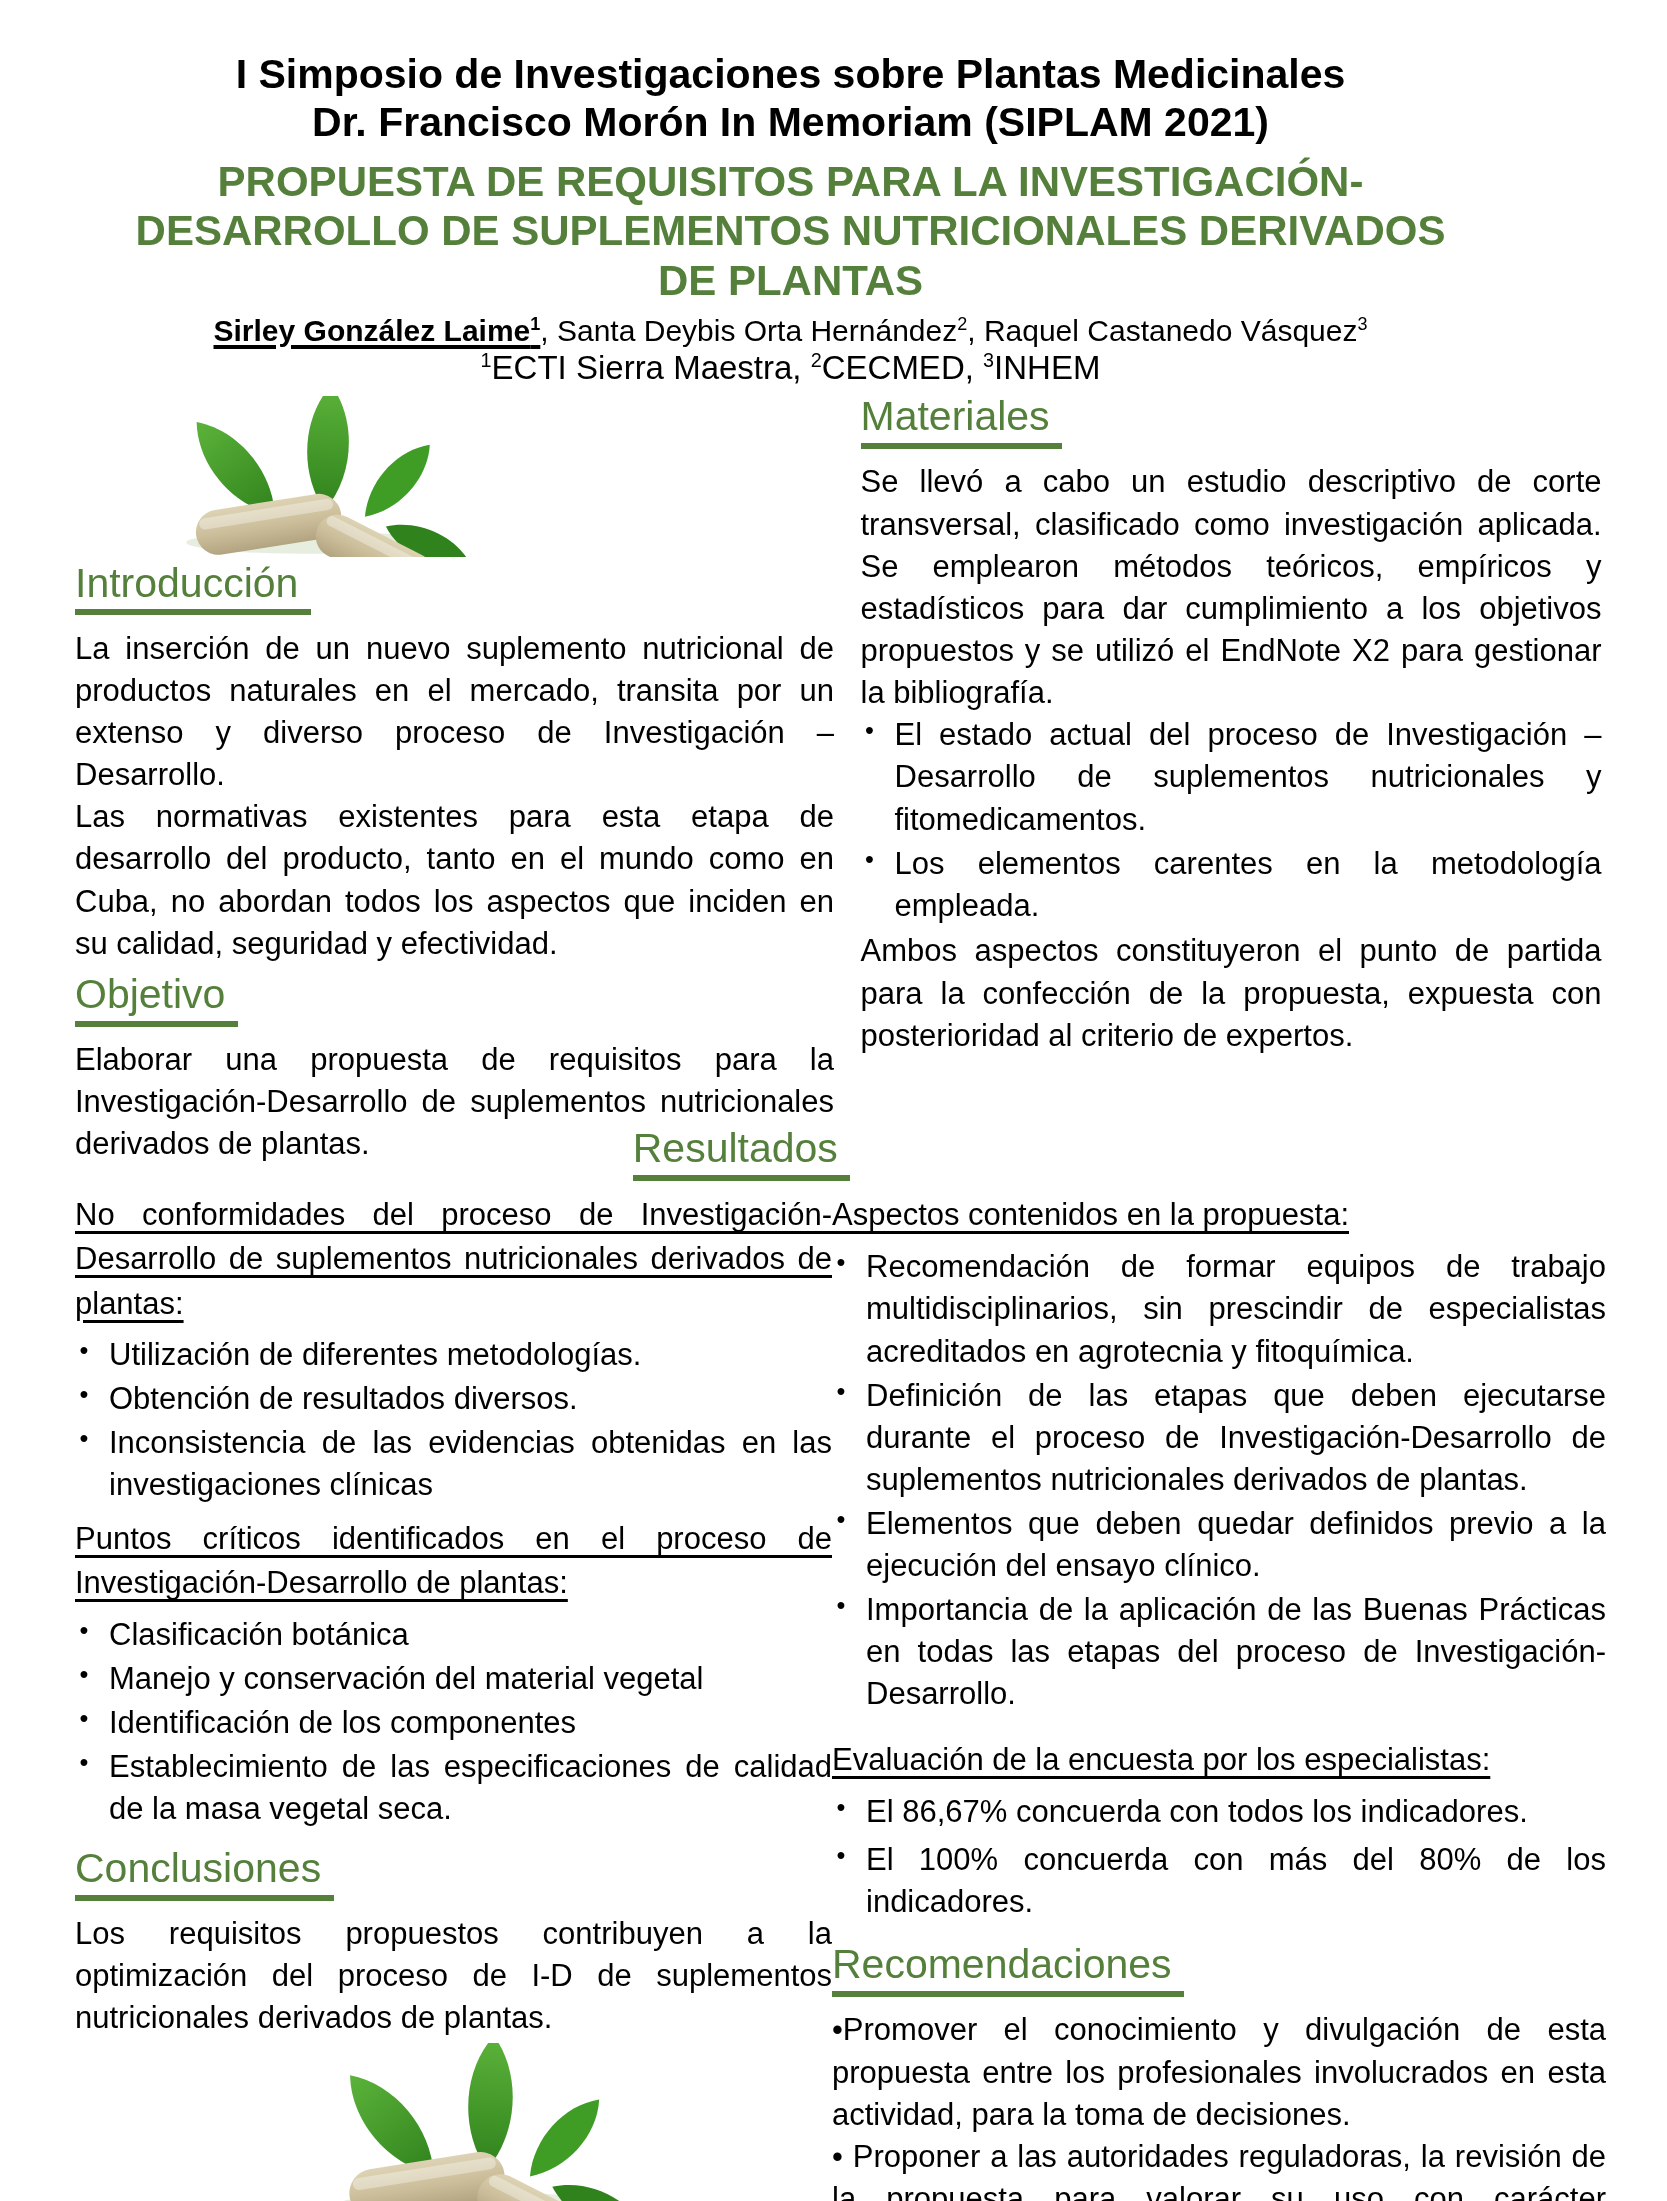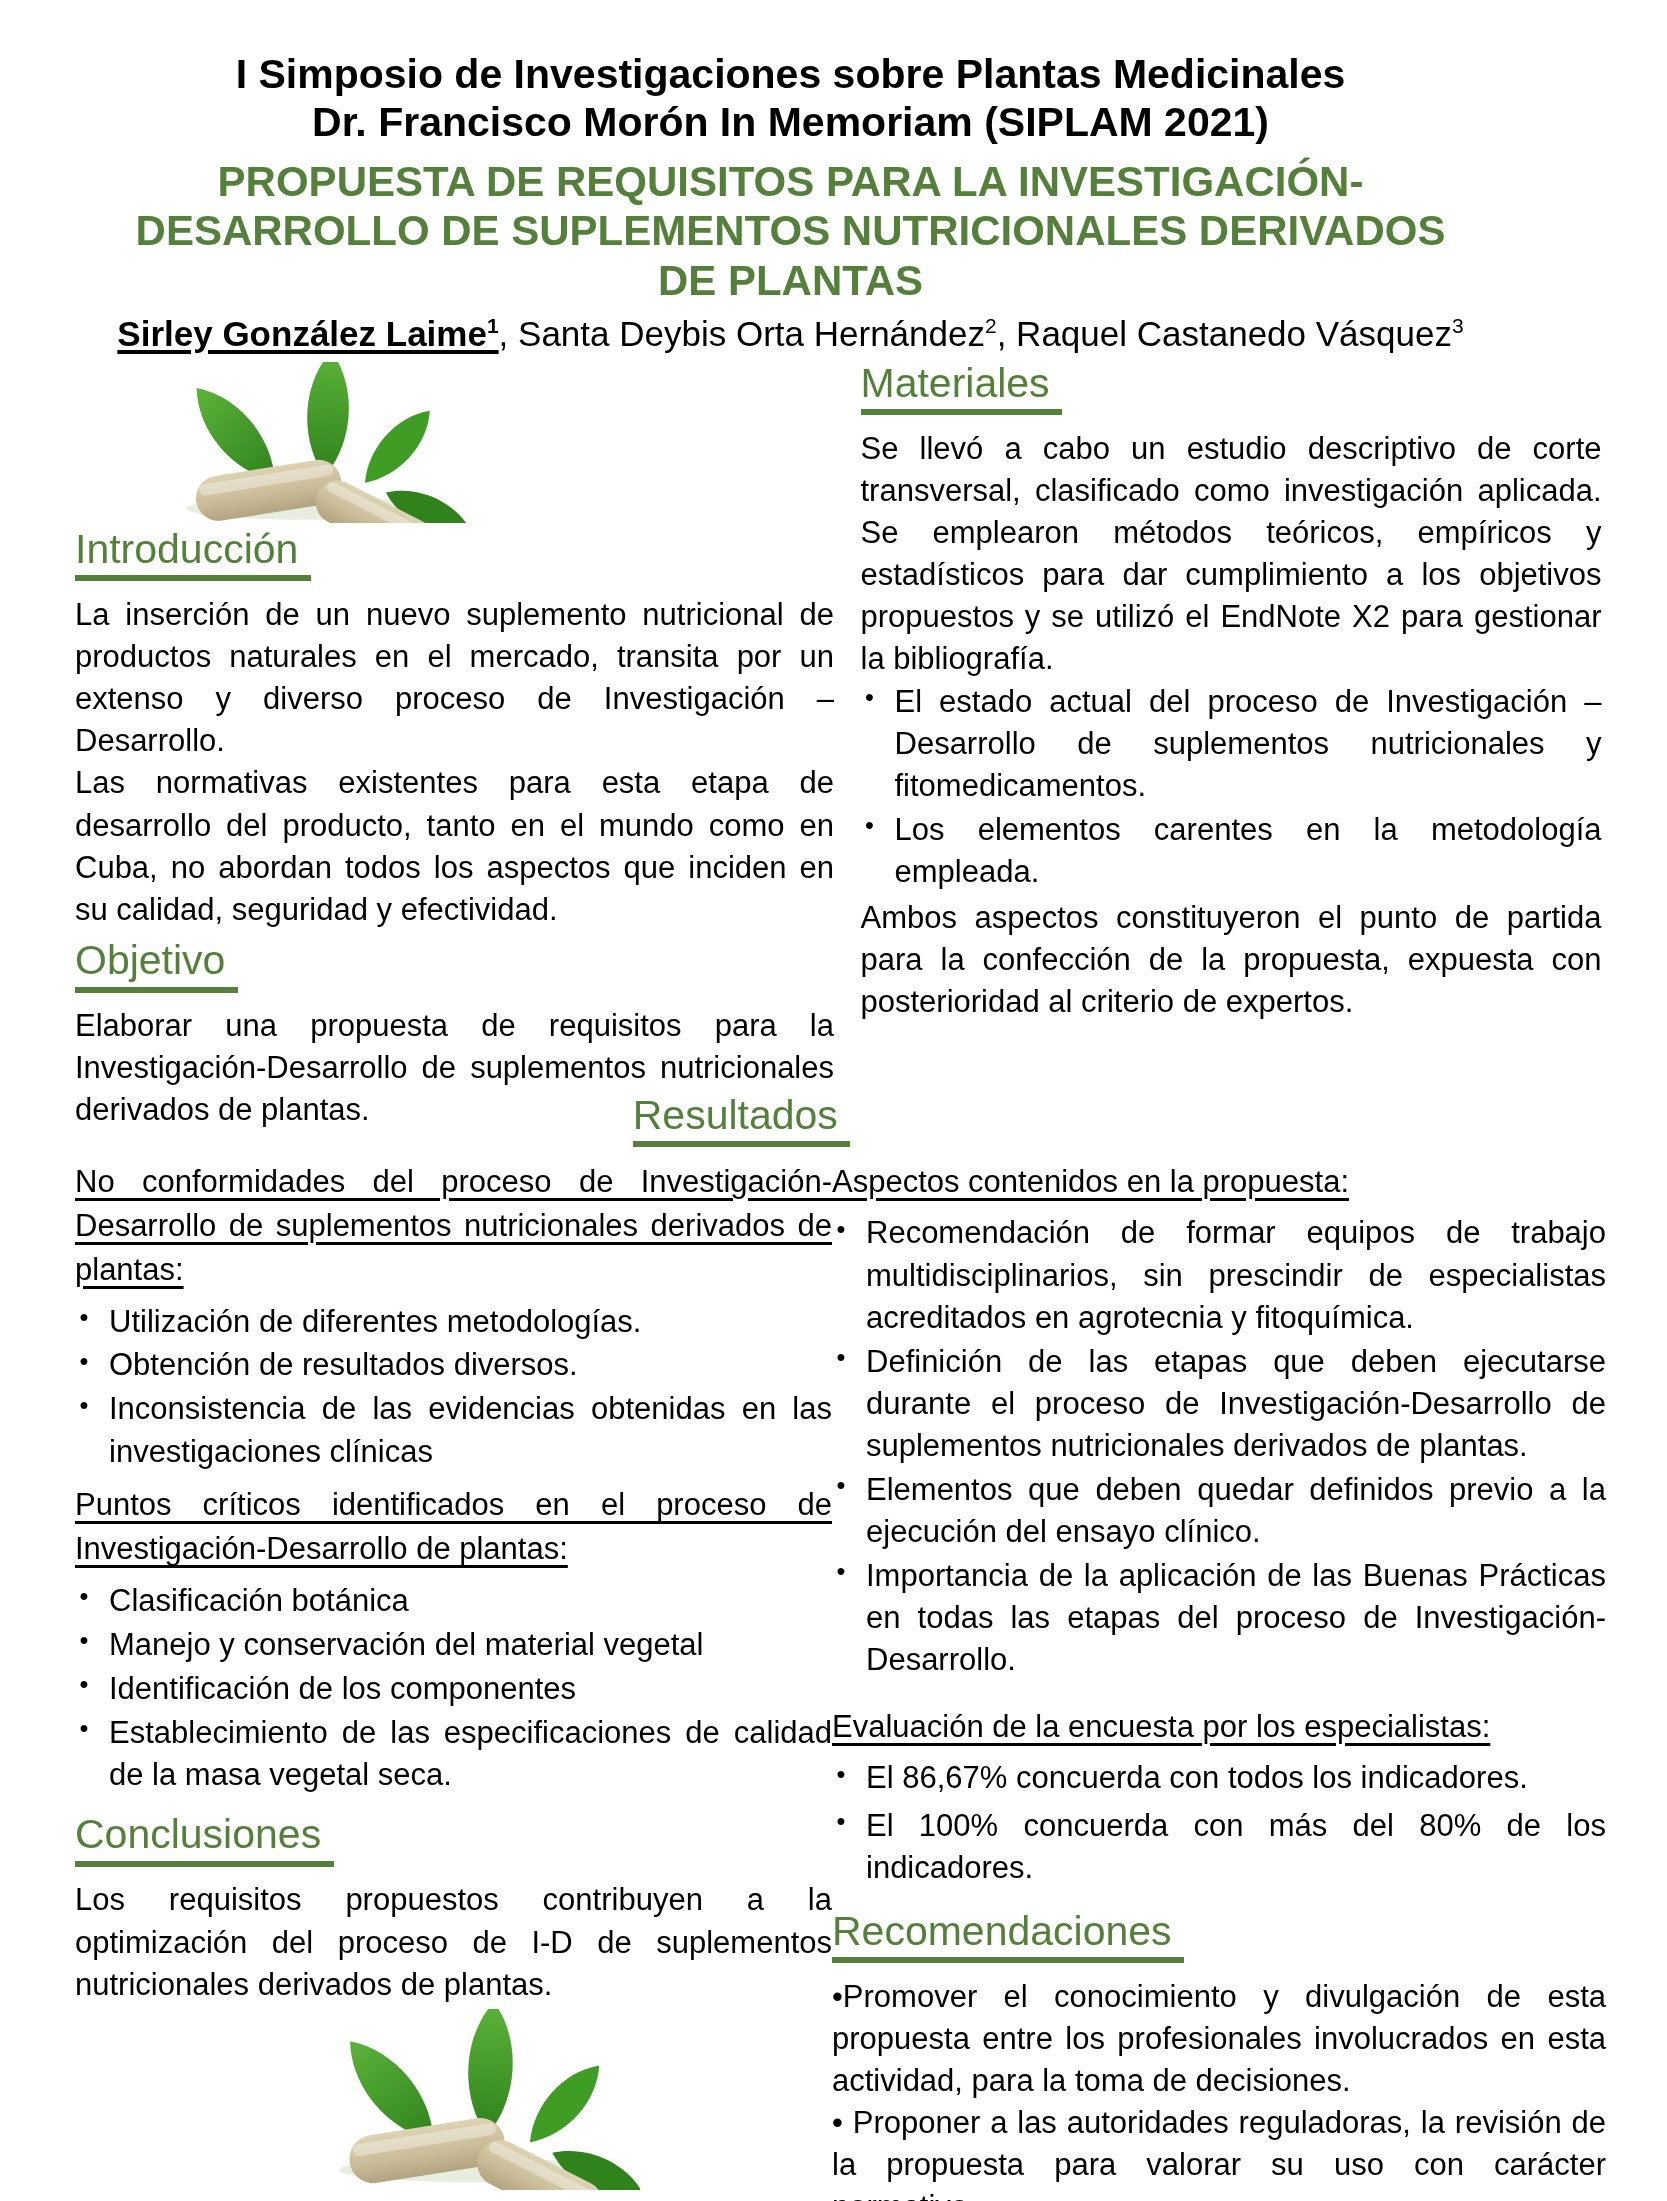--- a/index.html
+++ b/index.html
@@ -8,21 +8,21 @@
   }
   html,body{margin:0;padding:0;background:#ffffff;}
   body{
     width:1667px;height:2201px;overflow:hidden;
     font-family:"Liberation Sans", sans-serif;
     font-size:31px;color:var(--ink);
   }
   .page{box-sizing:border-box;width:1568px;height:2201px;padding:41px 62px 0 75px;margin-top:9px;}
   .conf{font-weight:bold;font-size:41px;line-height:1.18;text-align:center;}
   .title{color:var(--green);font-weight:bold;font-size:42px;line-height:1.17;text-align:center;margin-top:10.6px;}
-  .authors{text-align:center;font-size:35px;margin-top:8.8px;}
+  .authors{text-align:center;font-size:30px;margin-top:8.8px;}
   .author-first{font-weight:bold;text-decoration:underline;text-decoration-thickness:3.5px;text-underline-offset:4.4px;}
   sup{font-size:60%;vertical-align:super;line-height:0;}
   .affil{text-align:center;font-size:33px;margin-top:1.8px;}
 
   .grid{display:grid;}
   .grid1{grid-template-columns:759px 741px;column-gap:26.5px;margin-top:7px;}
   .grid2{grid-template-columns:757px 774px;column-gap:0;}
   .col{min-width:0;}
 
   .ghead{
@@ -64,20 +64,21 @@
   </div>
 
   <div class="title">
     <div>PROPUESTA DE REQUISITOS PARA LA INVESTIGACIÓN-</div>
     <div>DESARROLLO DE SUPLEMENTOS NUTRICIONALES DERIVADOS</div>
     <div>DE PLANTAS</div>
   </div>
 
   <div class="authors"><span class="author-first"><span>Sirley González Laime</span><sup>1</sup></span><span><span>, Santa Deybis Orta Hernández</span><sup>2</sup></span><span><span>, Raquel Castanedo Vásquez</span><sup>3</sup></span></div>
 
+  <div class="affil"><sup>1</sup><span>ECTI Sierra Maestra, </span><sup>2</sup><span>CECMED, </span><sup>3</sup><span>INHEM</span></div>
 
   <div class="grid grid1">
     <div class="col">
 
       <div class="figure fig-top">
         <svg viewBox="0 0 400 200" preserveAspectRatio="xMidYMid meet" aria-hidden="true">
           <defs>
             <linearGradient id="capA" x1="0" y1="0" x2="0" y2="1">
               <stop offset="0" stop-color="#ddd3b4"></stop>
                 <stop offset="0.55" stop-color="#cbbd99"></stop>

